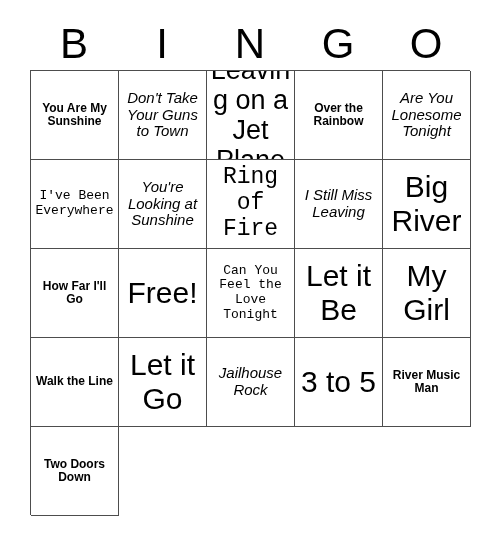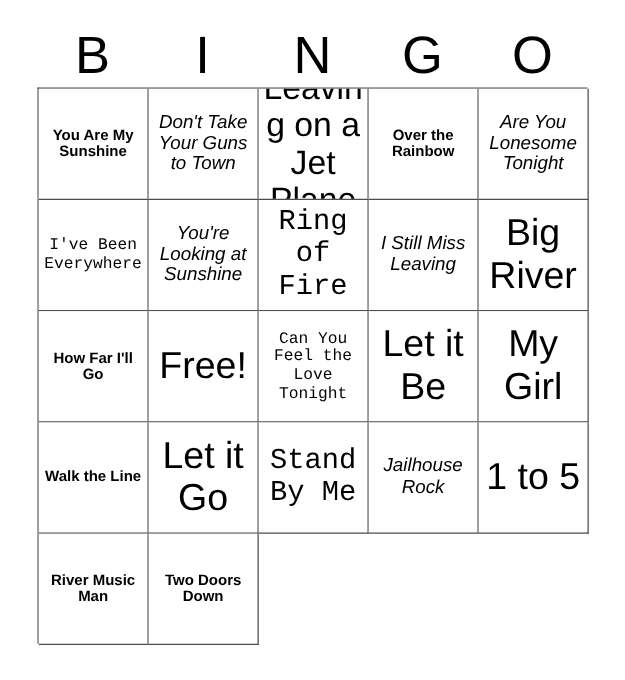--- a/index.html
+++ b/index.html
@@ -149,28 +149,25 @@
     <div class="cell">
         <span class="cell-text fs-xxl">My Girl</span>
       </div>
     <div class="cell">
         <span class="cell-text fs-md">Walk the Line</span>
       </div>
     <div class="cell">
         <span class="cell-text fs-xxl">Let it Go</span>
       </div>
     <div class="cell">
-        <span class="cell-text fs-xl">Stand By Me</span>
-      </div>
-    <div class="cell">
         <span class="cell-text fs-sm">Jailhouse Rock</span>
       </div>
 
     <div class="cell">
-        <span class="cell-text fs-xxl">1 to 5</span>
+        <span class="cell-text fs-xxl">3 to 5</span>
       </div>
     <div class="cell">
         <span class="cell-text fs-md">River Music Man</span>
       </div>
     <div class="cell">
         <span class="cell-text fs-md">Two Doors Down</span>
       </div>
 
   </div>
 </div>

